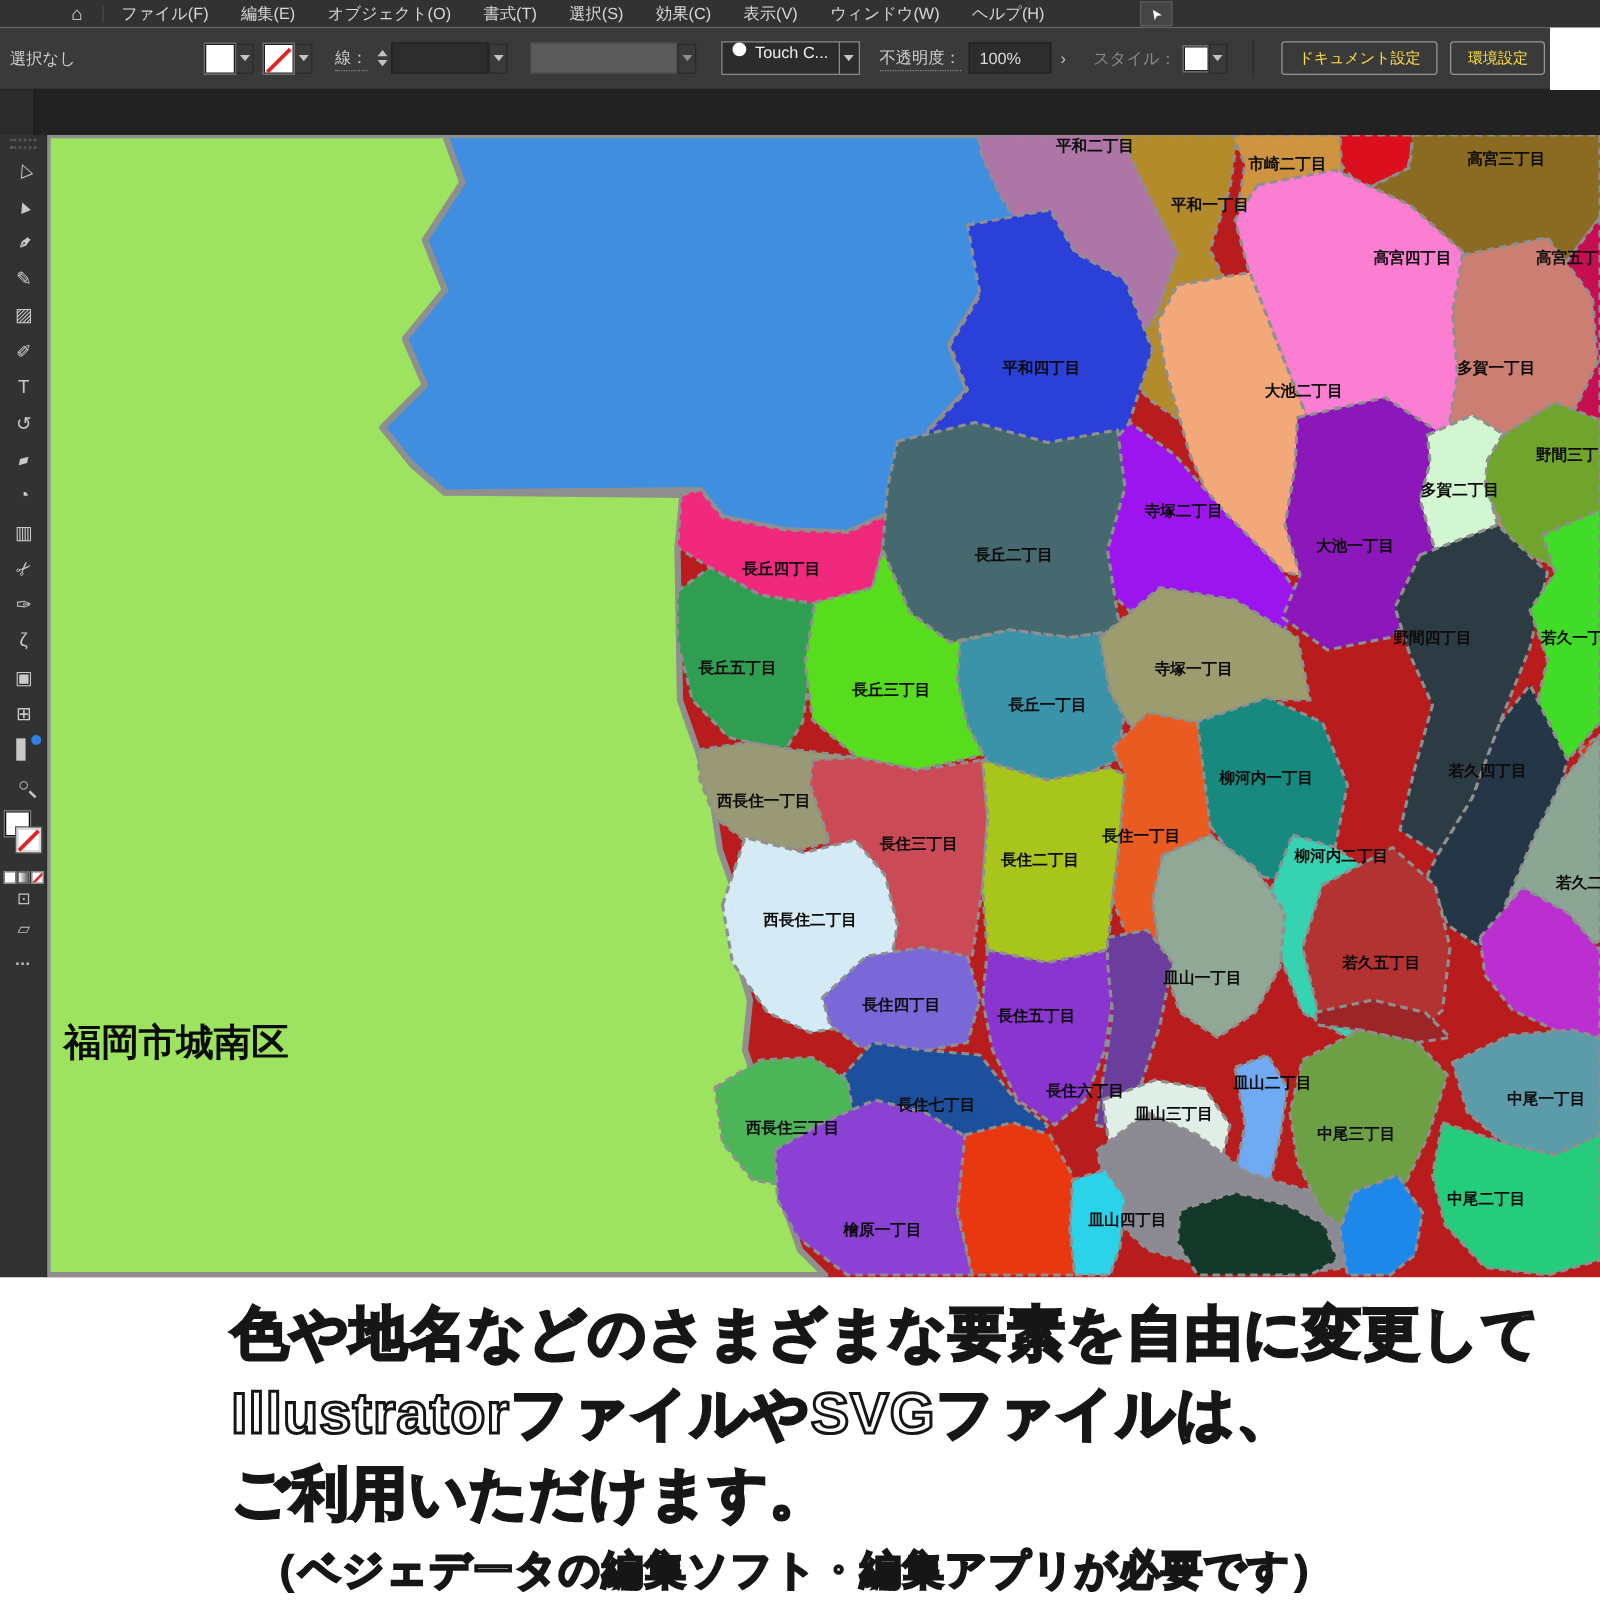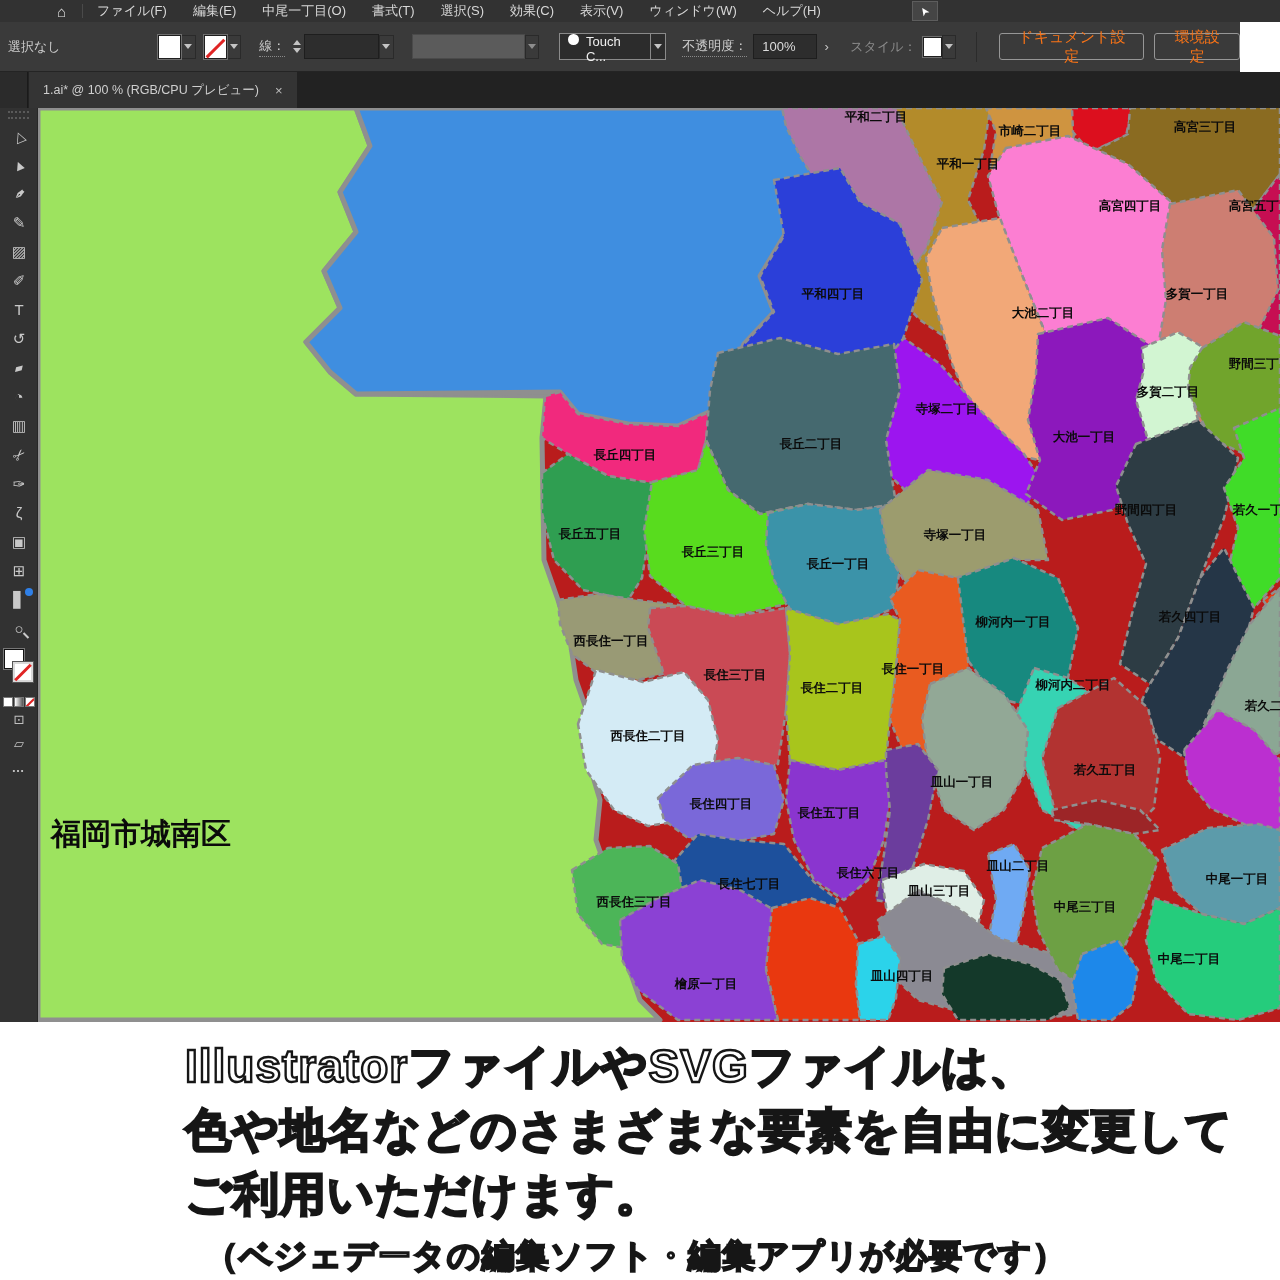--- a/index.html
+++ b/index.html
@@ -47,22 +47,22 @@
   #touch-btn .dot { width:11px; height:11px; border-radius:50%; background:#fff; }
   #touch-chev { width:16px; height:27px; border:1px solid #8a8a8a; border-left:none;
     background:#2c2c2c; display:flex; align-items:center; justify-content:center; margin-right:10px; }
   #opacity-input { width:66px; height:25px; background:#2d2d2d; border:1px solid #1e1e1e;
     color:#dcdcdc; font-size:13px; padding-left:8px; display:flex; align-items:center; }
   #opacity-more { width:20px; height:25px; display:flex; align-items:center; justify-content:center;
     color:#c4c4c4; font-size:13px; }
   .grayed { color:#8b8b8b; }
   .mini-swatch { width:20px; height:20px; background:#fff; border:1px solid #1f1f1f; outline:1px solid #6e6e6e; }
   .vdiv { width:1px; height:30px; background:#2b2b2b; margin:0 12px; }
-  .cb-btn { height:27px; border:1px solid #969696; border-radius:3px; color:#f97316;
-    display:flex; align-items:center; padding:0 13px; margin-left:10px; background:transparent; font-size:15px; }
+  .cb-btn { height:27px; border:1px solid #969696; border-radius:3px; color:#fde047;
+    display:flex; align-items:center; padding:0 13px; margin-left:10px; background:transparent; font-size:12px; }
 
   
   #tabbar { position:absolute; left:0; top:72px; width:1280px; height:36px; background:#222222; }
   #tabbar .corner { position:absolute; left:0; top:0; width:28px; height:36px; background:#2b2b2b; border-right:1px solid #1a1a1a;}
   #doc-tab { position:absolute; left:29px; top:0; height:36px; background:#343434;
     display:flex; align-items:center; padding:0 14px; color:#cfcfcf; font-size:12.5px; gap:16px; }
   #tab-close { color:#bdbdbd; font-size:13px; }
 
   
   #toolbar { position:absolute; left:0; top:108px; width:38px; height:914px; background:#323232;
@@ -117,21 +117,21 @@
 
 <div id="app" data-name="illustrator-window">
 
   <div id="menubar" data-name="menu-bar">
     <div id="ai-logo" data-name="illustrator-logo-icon">Ai</div>
     <div id="home-ic" data-name="home-icon">⌂</div>
     <div class="mdiv" data-name="divider"></div>
     <div id="menus" data-name="menu-list">
         <div class="menu-item" data-name="menu-item">ファイル(F)</div>
         <div class="menu-item" data-name="menu-item">編集(E)</div>
-        <div class="menu-item" data-name="menu-item">中尾一丁目(O)</div>
+        <div class="menu-item" data-name="menu-item">オブジェクト(O)</div>
         <div class="menu-item" data-name="menu-item">書式(T)</div>
         <div class="menu-item" data-name="menu-item">選択(S)</div>
         <div class="menu-item" data-name="menu-item">効果(C)</div>
         <div class="menu-item" data-name="menu-item">表示(V)</div>
         <div class="menu-item" data-name="menu-item">ウィンドウ(W)</div>
         <div class="menu-item" data-name="menu-item">ヘルプ(H)</div>
       </div>
     <div id="arrange-btn" data-name="arrange-documents-button">
         <span data-name="cursor-icon">➤</span>
       </div>
@@ -175,24 +175,20 @@
     <div class="chev-box" data-name="style-dropdown">
         <div class="chev" data-name="chevron-down-icon"></div>
       </div>
     <div class="vdiv" data-name="divider"></div>
     <button class="cb-btn" data-name="document-setup-button">ドキュメント設定</button>
     <button class="cb-btn" data-name="preferences-button">環境設定</button>
   </div>
 
   <div id="tabbar" data-name="document-tab-bar">
     <div class="corner" data-name="tab-bar-corner"></div>
-    <div id="doc-tab" data-name="document-tab">
-      <span data-name="document-tab-title">1.ai* @ 100 % (RGB/CPU プレビュー)</span>
-      <span id="tab-close" data-name="tab-close-icon">×</span>
-    </div>
   </div>
 
   <div id="toolbar" data-name="tools-panel">
     <div id="tb-grip" data-name="tools-panel-grip"></div>
     <div id="tool-list" data-name="tool-list">
         <div class="tool" data-name="selection-tool">
           <span data-name="selection-tool-icon">△</span>
         </div>
         <div class="tool" data-name="direct-selection-tool">
           <span data-name="direct-selection-tool-icon">▲</span>
@@ -360,20 +356,20 @@
         <text x="864" y="872" data-name="map-region-label">皿山四丁目</text>
         <text x="1047" y="803" data-name="map-region-label">中尾三丁目</text>
         <text x="1199" y="775" data-name="map-region-label">中尾一丁目</text>
         <text x="1151" y="855" data-name="map-region-label">中尾二丁目</text>
         <text x="13" y="736" class="big" data-name="ward-name-label">福岡市城南区</text>
       </svg>
   </div>
 
   <div id="caption" data-name="caption-panel">
     <div id="cap-wrap">
+      <div class="cap-line" data-name="caption-line">色や地名などのさまざまな要素を自由に変更して</div>
       <div class="cap-line" data-name="caption-line">IllustratorファイルやSVGファイルは、</div>
-      <div class="cap-line" data-name="caption-line">色や地名などのさまざまな要素を自由に変更して</div>
       <div class="cap-line" data-name="caption-line">ご利用いただけます。</div>
       <div id="cap-note" data-name="caption-note">（ベジェデータの編集ソフト・編集アプリが必要です）</div>
     </div>
   </div>
 
 </div>
 
 </body></html>

